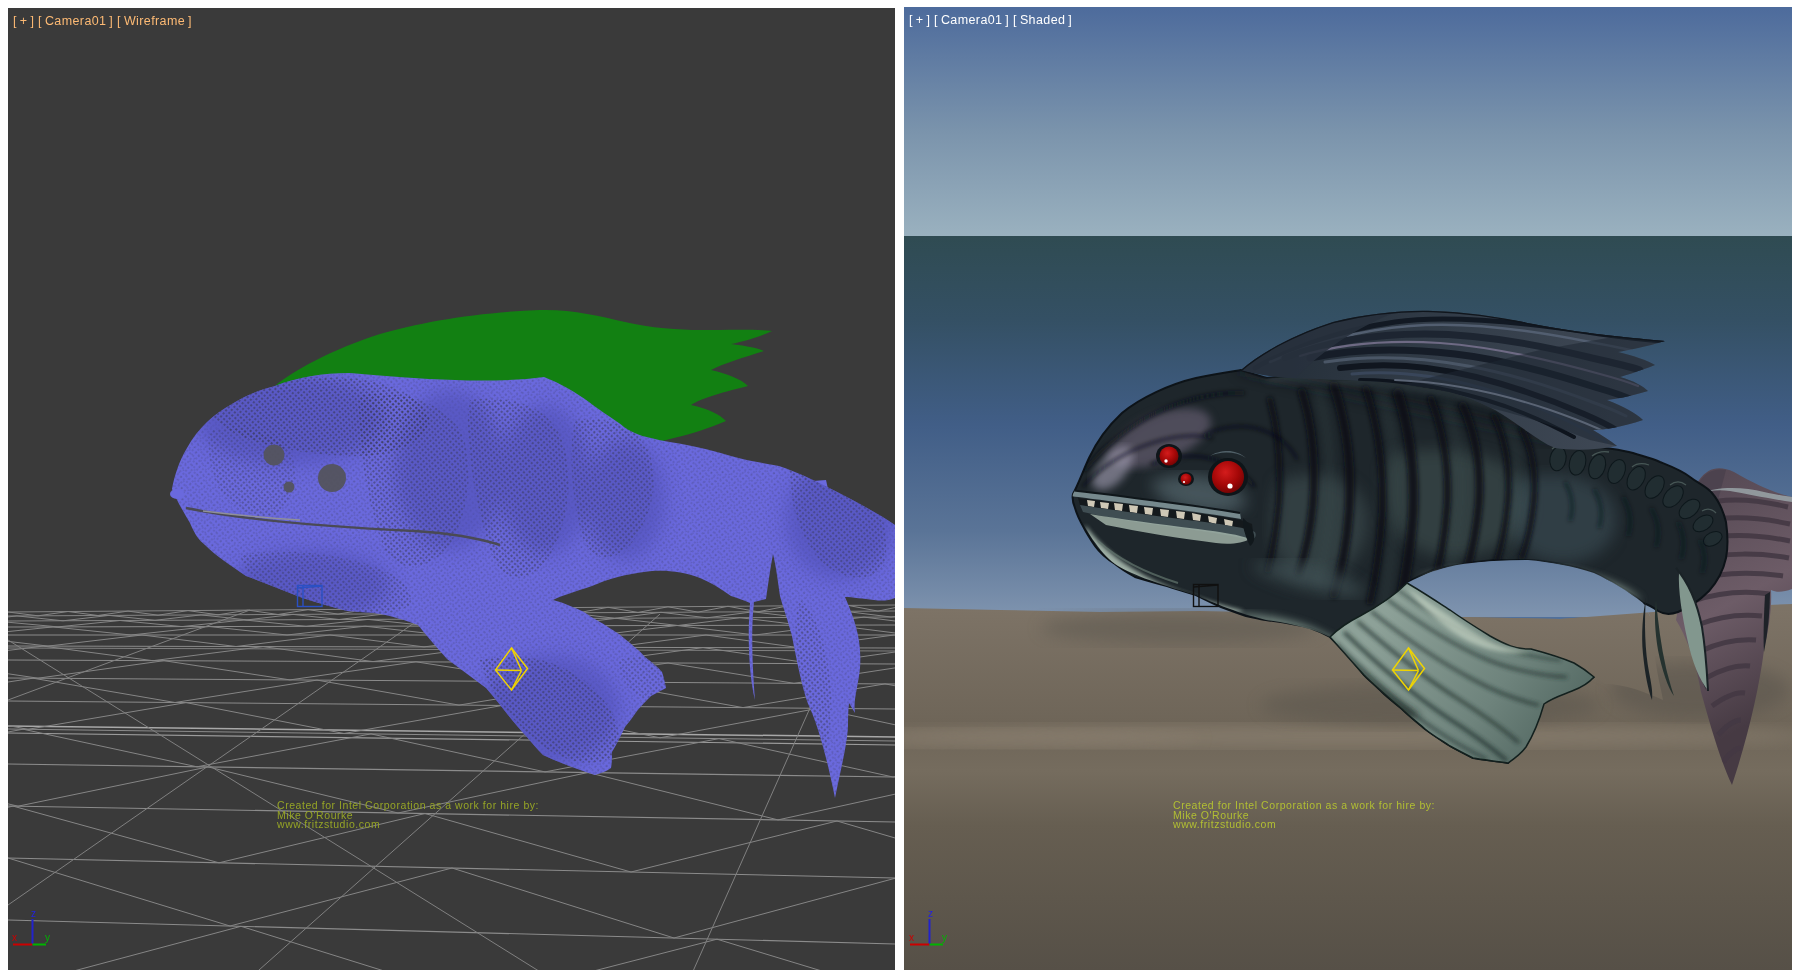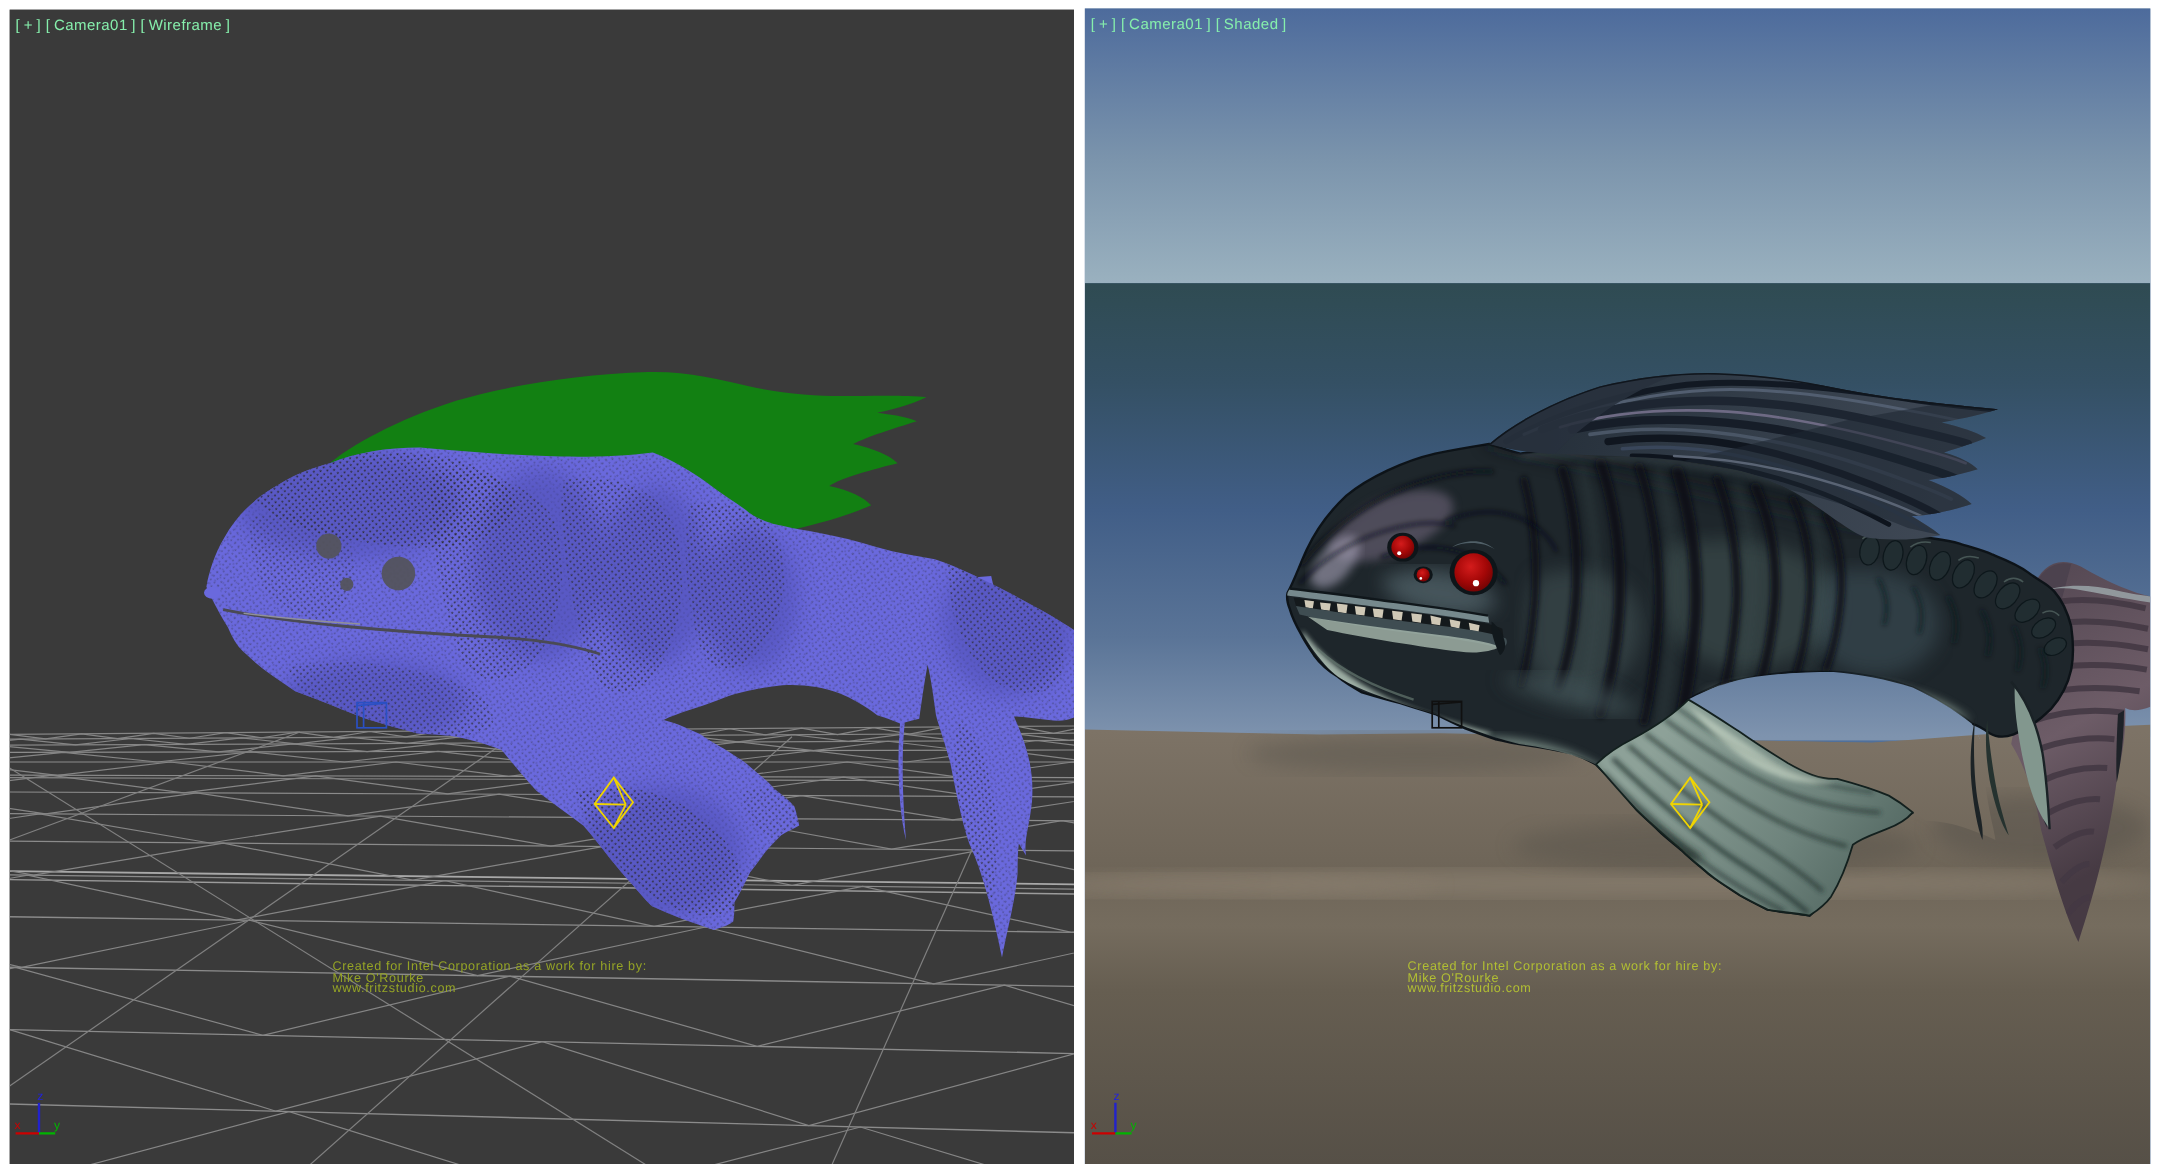--- a/index.html
+++ b/index.html
@@ -1,19 +1,19 @@
 <!DOCTYPE html>
 <html><head><meta charset="utf-8"><title>viewports</title>
 <style>
 html,body{margin:0;padding:0;background:#ffffff;width:1800px;height:978px;overflow:hidden}
 #page{position:relative;width:1800px;height:978px;background:#ffffff;font-family:"Liberation Sans",sans-serif}
 .vp{position:absolute;overflow:hidden}
 #vpL{left:8px;top:8px;width:887px;height:962px;background:#3a3a3a}
 #vpR{left:904px;top:7px;width:888px;height:963px;background:#50709b}
-.lbl{position:absolute;left:5px;top:6px;font-size:12.5px;color:#86efac;letter-spacing:0.4px}
+.lbl{position:absolute;left:5px;top:6px;font-size:12.5px;color:#fdba74;letter-spacing:0.4px}
 .credit{position:absolute;font-size:10.5px;line-height:9.7px;filter:blur(0.45px);letter-spacing:0.55px}
 </style></head>
 <body>
 <div id="page">
 <div id="vpL" class="vp">
 <svg width="887" height="962" viewBox="8 8 887 962">
 <defs>
 <pattern id="dots" width="4" height="4" patternUnits="userSpaceOnUse" patternTransform="rotate(40)">
   <circle cx="1" cy="1" r="0.75" fill="#2e2e38"></circle>
 </pattern>
@@ -490,15 +490,15 @@
   <line x1="929.5" y1="944.5" x2="929.5" y2="919" stroke="#2222cc"></line>
   <line x1="929.5" y1="944.5" x2="910" y2="944.5" stroke="#cc0000"></line>
   <line x1="929.5" y1="944.5" x2="943" y2="944.5" stroke="#00b400"></line>
 </g>
 <g font-family="Liberation Sans,sans-serif" font-size="10">
   <text x="928" y="917" fill="#2222dd">z</text>
   <text x="909" y="941" fill="#cc0000">x</text>
   <text x="942" y="941" fill="#00b400">y</text>
 </g>
 </svg>
-<div class="lbl" style="color:#86efac">[ + ] [ Camera01 ] [ Shaded ]</div>
+<div class="lbl" style="color:#ffffff">[ + ] [ Camera01 ] [ Shaded ]</div>
 <div class="credit" style="left:269px;top:794px;color:#b2bf33">Created for Intel Corporation as a work for hire by:<br>Mike O'Rourke<br>www.fritzstudio.com</div>
 </div>
 </div>
 </body></html>

